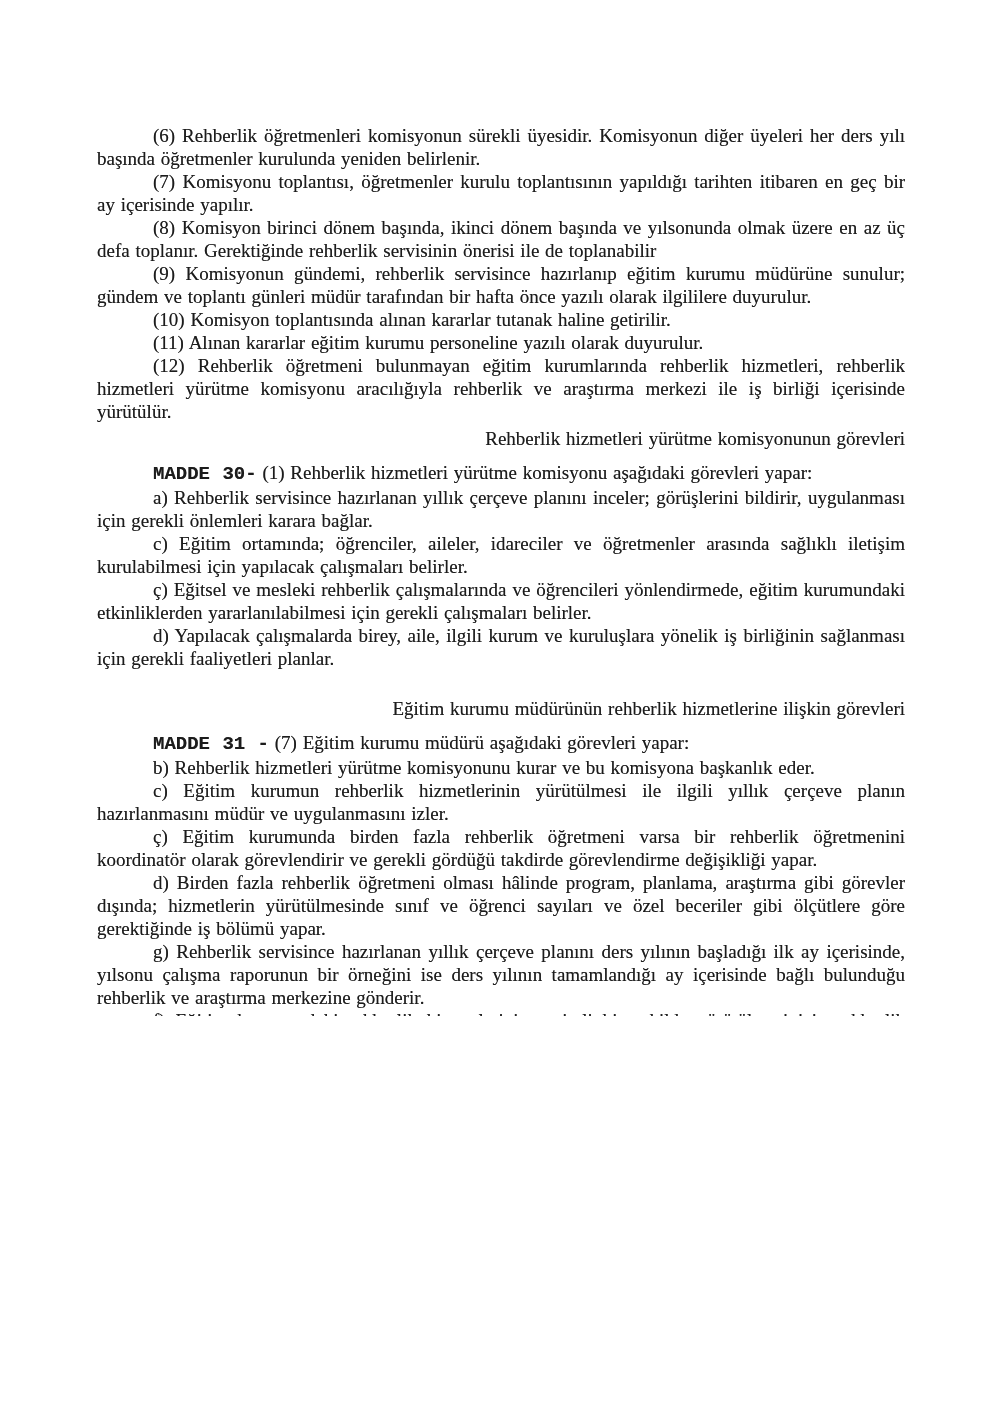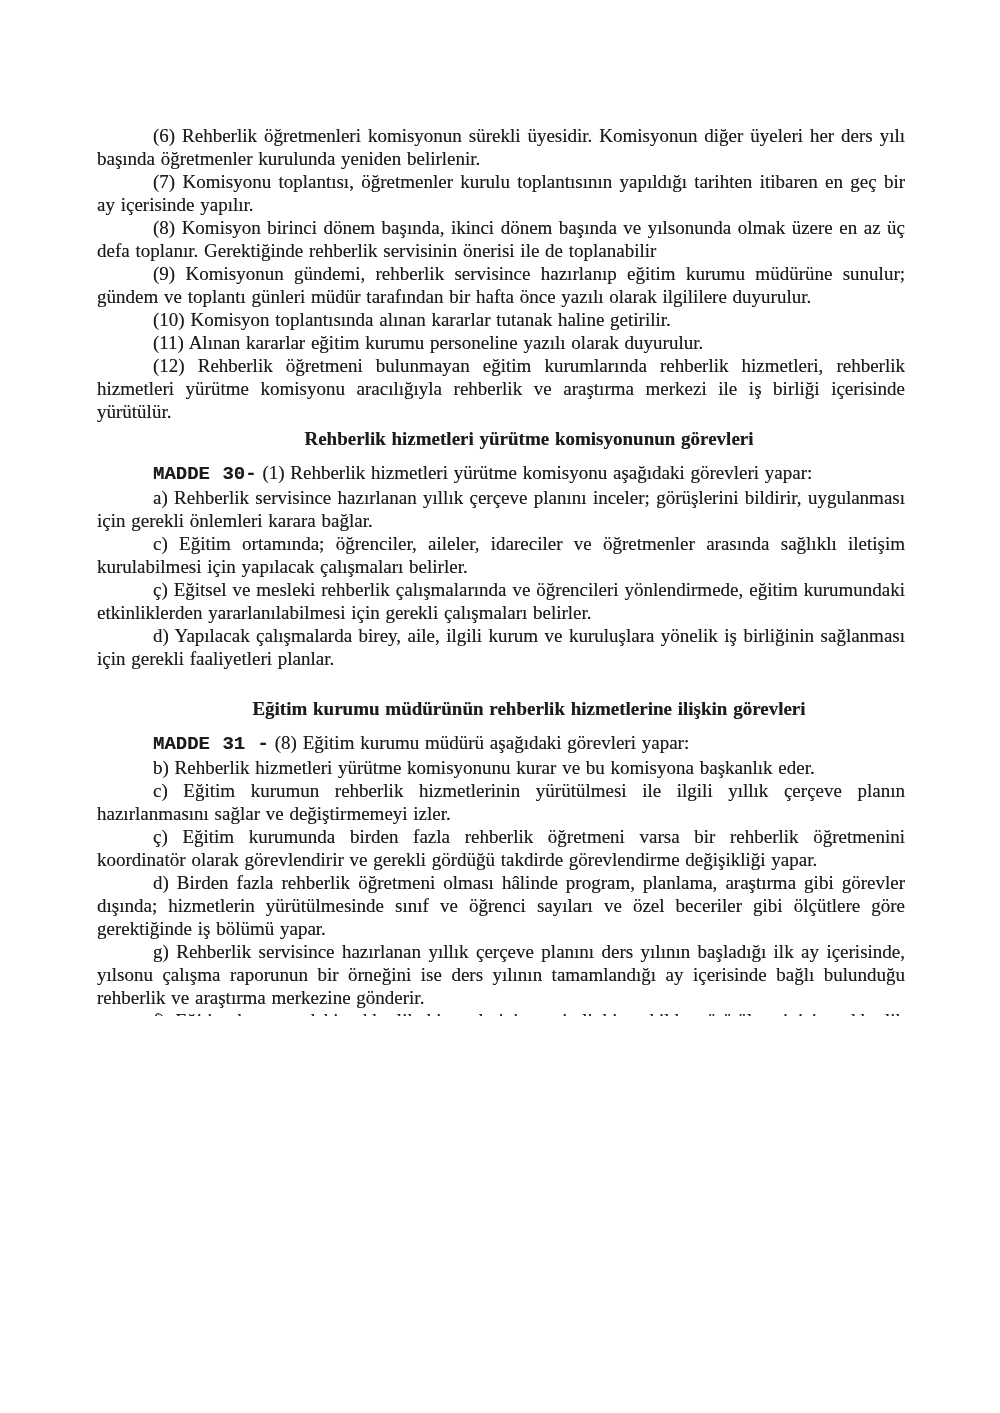--- a/index.html
+++ b/index.html
@@ -21,22 +21,22 @@
     color:#1c1c1c;
     text-align:justify;
     word-spacing:1px;
     text-shadow:0 0 0.5px rgba(0,0,0,0.5);
   }
   .content p{
     margin:0;
     text-indent:56px;
   }
   .heading{
-    font-weight:700;
-    text-align:center;
+    font-weight:400;
+    text-align:right;
   }
   .gap-before{
     margin-top:27px !important;
   }
   .madde{
     margin-top:11px !important;
   }
   .small-gap{
     margin-top:4px !important;
   }
@@ -115,24 +115,24 @@
 
     <p class="madde"><span class="b">MADDE 30-</span><span> (1) Rehberlik hizmetleri yürütme komisyonu aşağıdaki görevleri yapar:</span></p>
 
     <p>a) Rehberlik servisince hazırlanan yıllık çerçeve planını inceler; görüşlerini bildirir, uygulanması için gerekli önlemleri karara bağlar.</p>
     <p>c) Eğitim ortamında; öğrenciler, aileler, idareciler ve öğretmenler arasında sağlıklı iletişim kurulabilmesi için yapılacak çalışmaları belirler.</p>
     <p>ç) Eğitsel ve mesleki rehberlik çalışmalarında ve öğrencileri yönlendirmede, eğitim kurumundaki etkinliklerden yararlanılabilmesi için gerekli çalışmaları belirler.</p>
     <p>d) Yapılacak çalışmalarda birey, aile, ilgili kurum ve kuruluşlara yönelik iş birliğinin sağlanması için gerekli faaliyetleri planlar.</p>
 
     <p class="heading gap-before">Eğitim kurumu müdürünün rehberlik hizmetlerine ilişkin görevleri</p>
 
-    <p class="madde"><span class="b">MADDE 31 -</span><span> (8) Eğitim kurumu müdürü aşağıdaki görevleri yapar:</span></p>
+    <p class="madde"><span class="b">MADDE 31 -</span><span> (7) Eğitim kurumu müdürü aşağıdaki görevleri yapar:</span></p>
 
     <p>b) Rehberlik hizmetleri yürütme komisyonunu kurar ve bu komisyona başkanlık eder.</p>
-    <p>c) Eğitim kurumun rehberlik hizmetlerinin yürütülmesi ile ilgili yıllık çerçeve planın hazırlanmasını sağlar ve değiştirmemeyi izler.</p>
+    <p>c) Eğitim kurumun rehberlik hizmetlerinin yürütülmesi ile ilgili yıllık çerçeve planın hazırlanmasını müdür ve uygulanmasını izler.</p>
     <p>ç) Eğitim kurumunda birden fazla rehberlik öğretmeni varsa bir rehberlik öğretmenini koordinatör olarak görevlendirir ve gerekli gördüğü takdirde görevlendirme değişikliği yapar.</p>
     <p>d) Birden fazla rehberlik öğretmeni olması hâlinde program, planlama, araştırma gibi görevler dışında; hizmetlerin yürütülmesinde sınıf ve öğrenci sayıları ve özel beceriler gibi ölçütlere göre gerektiğinde iş bölümü yapar.</p>
     <p>g) Rehberlik servisince hazırlanan yıllık çerçeve planını ders yılının başladığı ilk ay içerisinde, yılsonu çalışma raporunun bir örneğini ise ders yılının tamamlandığı ay içerisinde bağlı bulunduğu rehberlik ve araştırma merkezine gönderir.</p>
     <p>f) Eğitim kurumundaki rehberlik hizmetlerinin verimli bir şekilde yürütülmesi için rehberlik öğretmeni, sınıf rehber öğretmenleri, öğrenciler ve veliler arasında iş birliğini sağlar.</p>
   </div>
 
   <div class="margin-marks">·· ·· - ·· ··</div>
 
   <div class="logo">
     <div class="logo-row">

